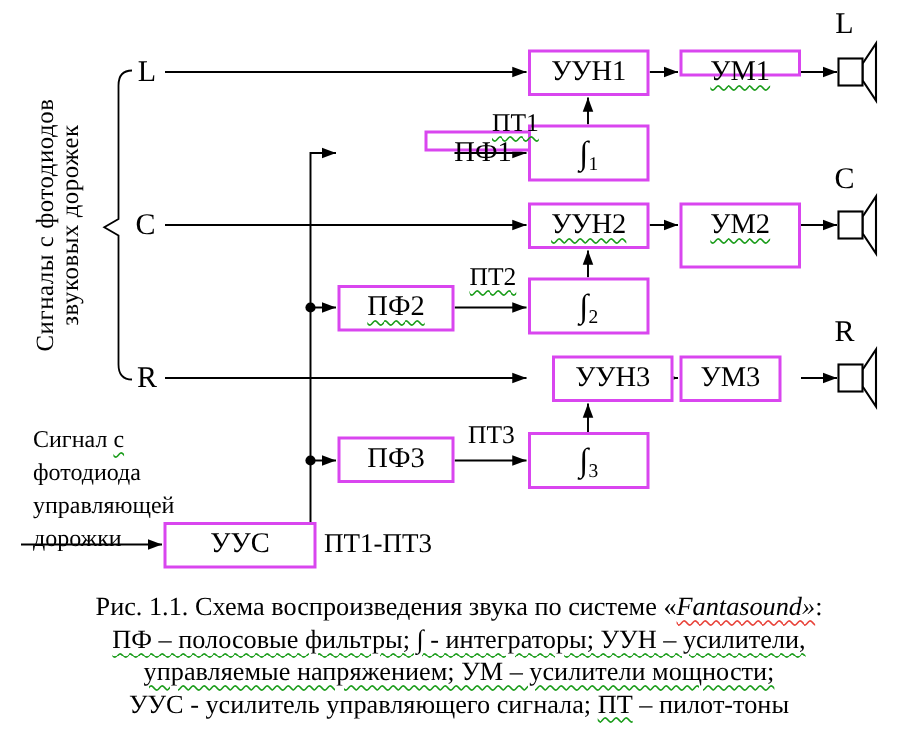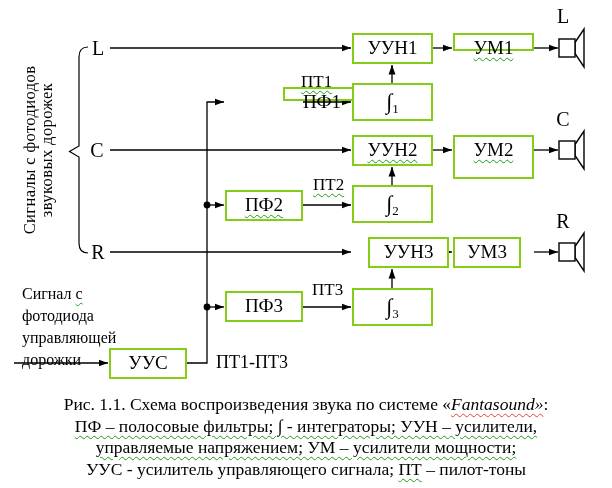--- a/index.html
+++ b/index.html
@@ -3,50 +3,50 @@
 <meta charset="utf-8">
 <style>
   html,body { margin:0; padding:0; background:#fff; }
   .stage {
     position:relative; width:612px; height:488px; background:#fff;
     font-family:"Liberation Serif","DejaVu Serif",serif; color:#000; overflow:hidden;
   }
   .wires { position:absolute; left:0; top:0; width:612px; height:488px; }
 
   .blk {
-    position:absolute; box-sizing:border-box; border:2px solid #84cc16; background:#fff;
+    position:absolute; box-sizing:border-box; border:2px solid #d946ef; background:#fff;
     text-align:center; font-size:19px; line-height:26px; white-space:nowrap;
   }
   .b-uun1 { left:352px; top:33px;  width:81px; height:31px; }
   .b-um1  { left:453px; top:33px;  width:81px; height:18px; }
   .b-pf1  { left:236px; top:87px;  width:78px; height:14px;margin-left:47px; }
   .b-int1 { left:352px; top:83px;  width:81px; height:38px; line-height:33px; }
   .b-uun2 { left:352px; top:135px; width:81px; height:31px; }
   .b-um2  { left:453px; top:135px; width:81px; height:44px; }
   .b-pf2  { left:225px; top:190px; width:78px; height:31px; }
   .b-int2 { left:352px; top:185px; width:81px; height:38px; line-height:33px; }
   .b-uun3 { left:352px; top:237px; width:81px; height:31px;margin-left:16px; }
   .b-um3  { left:453px; top:237px; width:68px; height:31px; }
   .b-pf3  { left:225px; top:291px; width:78px; height:31px; }
   .b-int3 { left:352px; top:288px; width:81px; height:38px; line-height:33px; }
-  .b-uus  { left:109px; top:348px; width:78px; height:31px; }
+  .b-uus  { left:109px; top:348px; width:102px; height:31px; }
 
   .isym { font-size:22px; }
   .isub { font-size:13px; vertical-align:-4px; }
 
   .lab { position:absolute; font-size:20px; line-height:22px; }
   .l-in-l { left:88px; top:37px;  width:20px; text-align:center; }
   .l-in-c { left:87px; top:139px; width:20px; text-align:center; }
   .l-in-r { left:88px; top:241px; width:20px; text-align:center; }
   .l-out-l { left:552px; top:5px;   width:22px; text-align:center; }
   .l-out-c { left:552px; top:108px; width:22px; text-align:center; }
   .l-out-r { left:552px; top:210px; width:22px; text-align:center; }
 
   .pt-lab { position:absolute; font-size:17px; line-height:18px; }
-  .l-pt1 { left:301px; top:73px;text-align:center; }
+  .l-pt1 { left:328px; top:73px;text-align:center; }
   .l-pt2 { left:313px; top:176px; }
   .l-pt3 { left:312px; top:281px; }
   .l-ptrange { left:216px; top:353px; font-size:18px; }
 
   .vlab {
     position:absolute; white-space:nowrap; font-size:16.5px; letter-spacing:0.4px;
     transform:translate(-50%,-50%) rotate(-90deg);
   }
   .vlab1 { left:30px; top:150px; }
   .vlab2 { left:47px; top:150px; }

